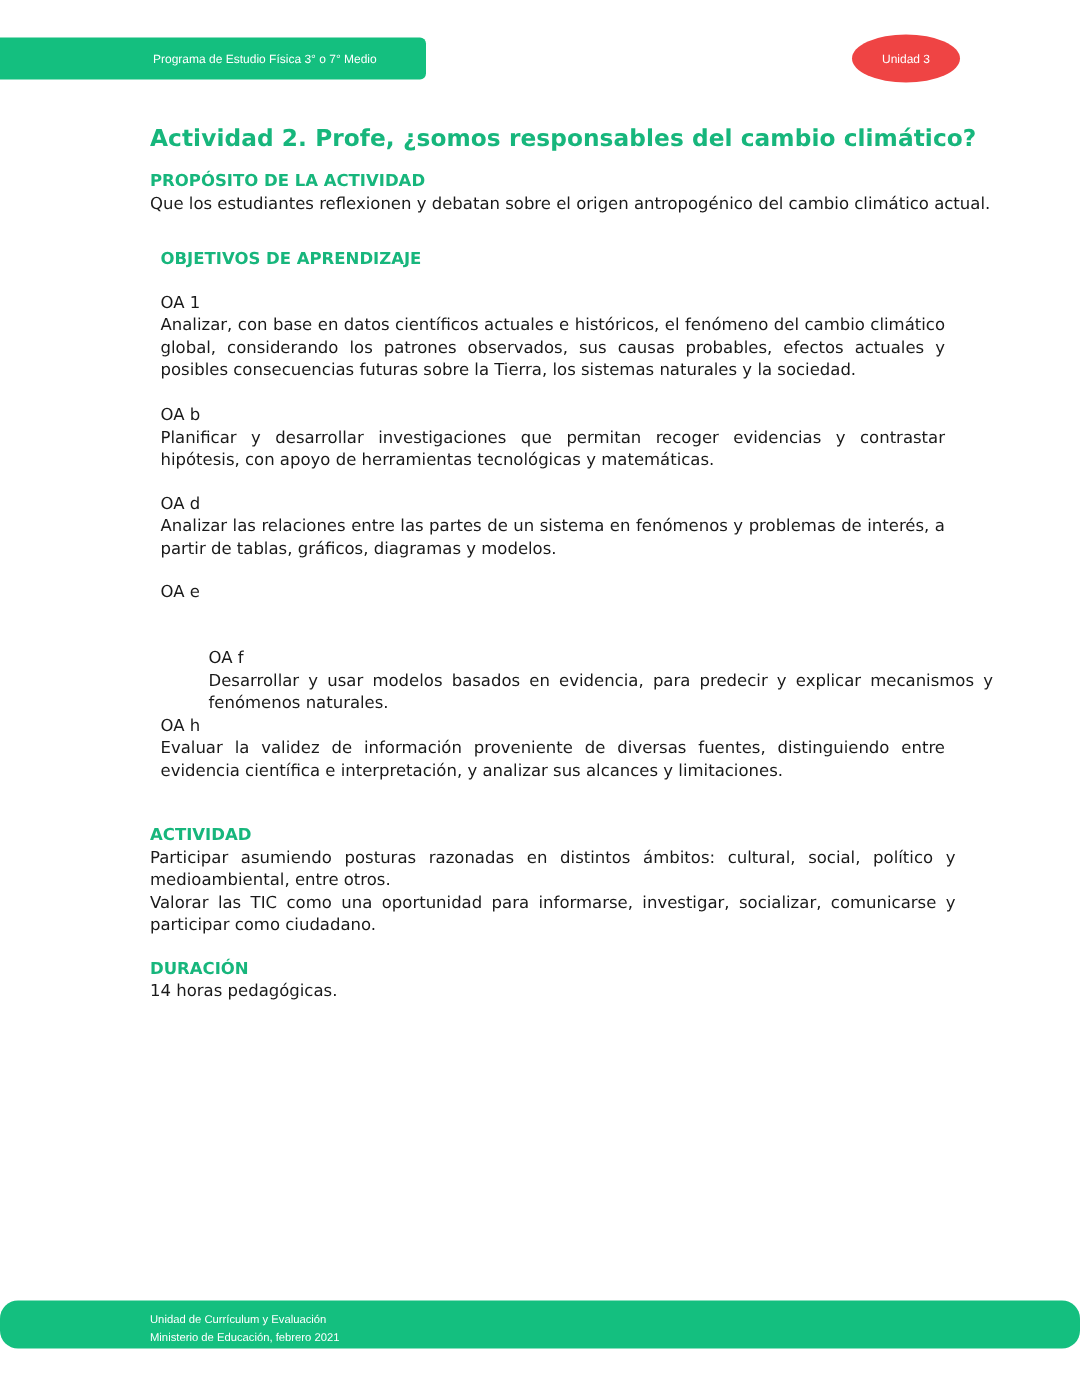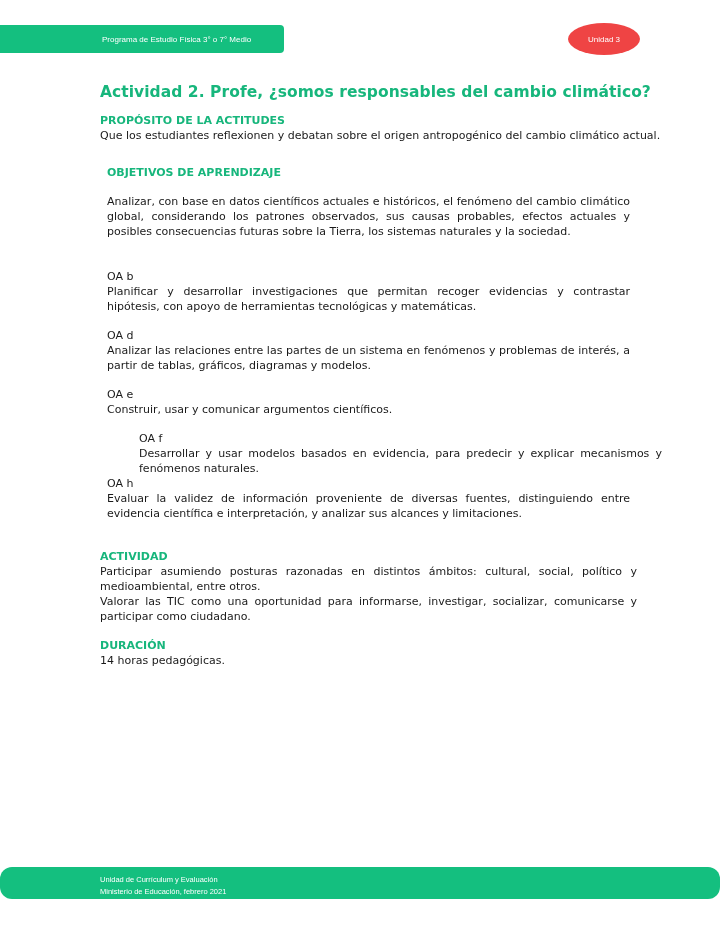--- a/index.html
+++ b/index.html
@@ -125,42 +125,42 @@
 </head>
 <body>
 
 <div class="header-bar">
   <span class="program-title">Programa de Estudio Física 3° o 7° Medio</span>
 </div>
 <div class="unit-badge">Unidad 3</div>
 
 <h1 class="page-title">Actividad 2. Profe, ¿somos responsables del cambio climático?</h1>
 
-<h2 class="section-heading" style="left:100px; top:114px;">PROPÓSITO DE LA ACTITUDES</h2>
+<h2 class="section-heading" style="left:100px; top:114px;">PROPÓSITO DE LA ACTIVIDAD</h2>
 <p class="body-text" style="left:100px; top:128px; width:545px; white-space:nowrap;">Que los estudiantes reflexionen y debatan sobre el origen antropogénico del cambio climático actual.</p>
 
 <h2 class="section-heading" style="left:107px; top:166px;">OBJETIVOS DE APRENDIZAJE</h2>
 
 <div class="oa-block" style="top:194px;">
+  <p class="oa-code">OA 1</p>
   <p class="oa-desc">Analizar, con base en datos científicos actuales e históricos, el fenómeno del cambio climático global, considerando los patrones observados, sus causas probables, efectos actuales y posibles consecuencias futuras sobre la Tierra, los sistemas naturales y la sociedad.</p>
 </div>
 
 <div class="oa-block" style="top:269px;">
   <p class="oa-code">OA b</p>
   <p class="oa-desc">Planificar y desarrollar investigaciones que permitan recoger evidencias y contrastar hipótesis, con apoyo de herramientas tecnológicas y matemáticas.</p>
 </div>
 
 <div class="oa-block" style="top:328px;">
   <p class="oa-code">OA d</p>
   <p class="oa-desc">Analizar las relaciones entre las partes de un sistema en fenómenos y problemas de interés, a partir de tablas, gráficos, diagramas y modelos.</p>
 </div>
 
 <div class="oa-block" style="top:387px;">
   <p class="oa-code">OA e</p>
-  <p class="oa-desc">Construir, usar y comunicar argumentos científicos.</p>
 </div>
 
 <div class="oa-block" style="top:431px;margin-left:32px;">
   <p class="oa-code">OA f</p>
   <p class="oa-desc">Desarrollar y usar modelos basados en evidencia, para predecir y explicar mecanismos y fenómenos naturales.</p>
 </div>
 
 <div class="oa-block" style="top:476px;">
   <p class="oa-code">OA h</p>
   <p class="oa-desc">Evaluar la validez de información proveniente de diversas fuentes, distinguiendo entre evidencia científica e interpretación, y analizar sus alcances y limitaciones.</p>

